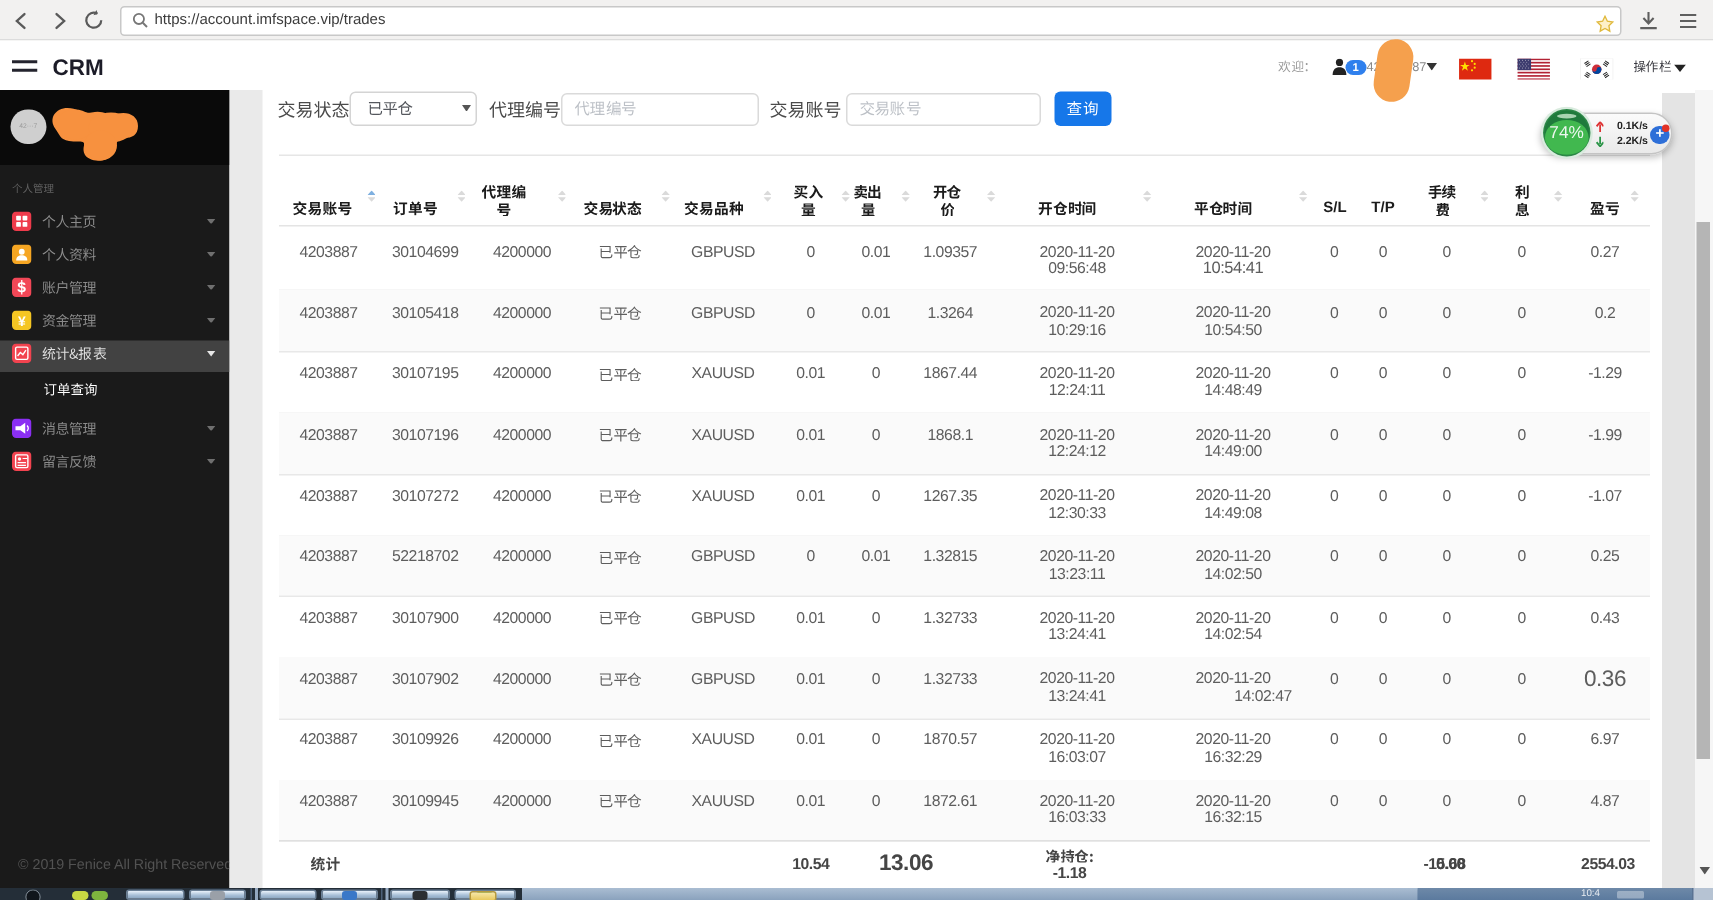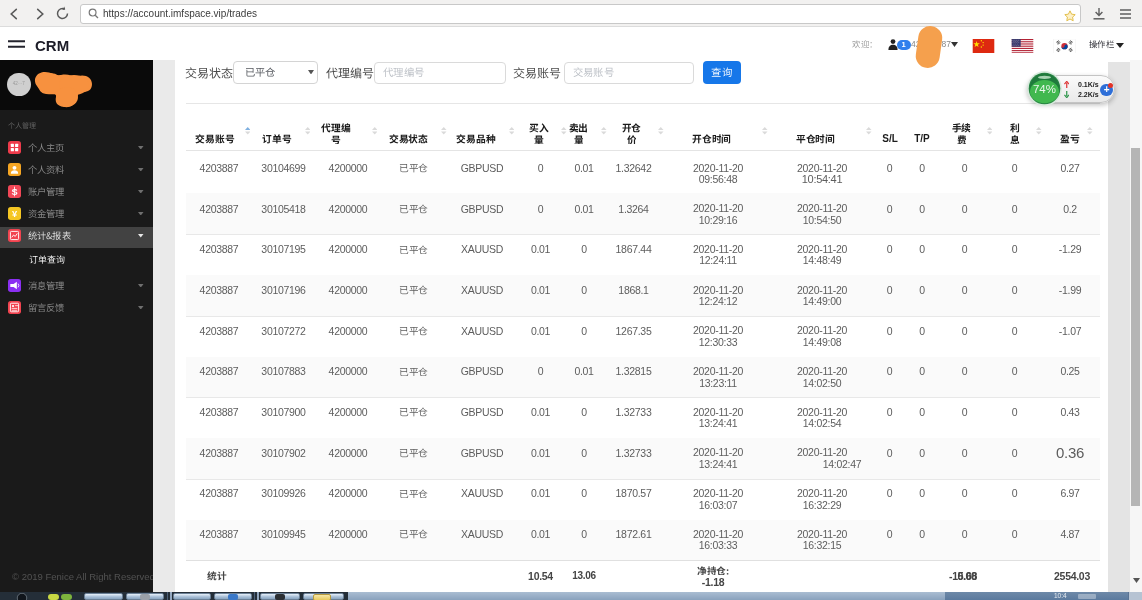--- a/index.html
+++ b/index.html
@@ -928,21 +928,21 @@
 <div style="position:absolute;left:398.80px;top:163.30px;height:9.8px;white-space:nowrap;font-size:0;line-height:0"><svg style="width:9.80px;height:9.8px;fill:#5d5d5d">
       <use href="#gr5df2"></use>
     </svg><svg style="width:9.80px;height:9.8px;fill:#5d5d5d">
       <use href="#gr5e73"></use>
     </svg><svg style="width:9.80px;height:9.8px;fill:#5d5d5d">
       <use href="#gr4ed3"></use>
     </svg></div>
 <div style="position:absolute;left:482.00px;top:168.20px;transform:translateX(-50%);font-family:'Liberation Sans',sans-serif;font-size:10.5px;font-weight:normal;color:#5d5d5d;letter-spacing:-0.3px;line-height:10.5px;margin-top:-5.25px;white-space:nowrap">GBPUSD</div>
 <div style="position:absolute;left:540.50px;top:168.20px;transform:translateX(-50%);font-family:'Liberation Sans',sans-serif;font-size:10.5px;font-weight:normal;color:#5d5d5d;letter-spacing:-0.3px;line-height:10.5px;margin-top:-5.25px;white-space:nowrap">0</div>
 <div style="position:absolute;left:584.00px;top:168.20px;transform:translateX(-50%);font-family:'Liberation Sans',sans-serif;font-size:10.5px;font-weight:normal;color:#5d5d5d;letter-spacing:-0.3px;line-height:10.5px;margin-top:-5.25px;white-space:nowrap">0.01</div>
-<div style="position:absolute;left:633.50px;top:168.20px;transform:translateX(-50%);font-family:'Liberation Sans',sans-serif;font-size:10.5px;font-weight:normal;color:#5d5d5d;letter-spacing:-0.3px;line-height:10.5px;margin-top:-5.25px;white-space:nowrap">1.32642</div>
+<div style="position:absolute;left:633.50px;top:168.20px;transform:translateX(-50%);font-family:'Liberation Sans',sans-serif;font-size:10.5px;font-weight:normal;color:#5d5d5d;letter-spacing:-0.3px;line-height:10.5px;margin-top:-5.25px;white-space:nowrap">1.09357</div>
 <div style="position:absolute;left:718.00px;top:167.80px;transform:translateX(-50%);font-family:'Liberation Sans',sans-serif;font-size:10.5px;font-weight:normal;color:#5d5d5d;letter-spacing:-0.3px;line-height:10.5px;margin-top:-5.25px;white-space:nowrap">2020-11-20</div>
 <div style="position:absolute;left:718.00px;top:179.40px;transform:translateX(-50%);font-family:'Liberation Sans',sans-serif;font-size:10.5px;font-weight:normal;color:#5d5d5d;letter-spacing:-0.3px;line-height:10.5px;margin-top:-5.25px;white-space:nowrap">09:56:48</div>
 <div style="position:absolute;left:822.00px;top:167.80px;transform:translateX(-50%);font-family:'Liberation Sans',sans-serif;font-size:10.5px;font-weight:normal;color:#5d5d5d;letter-spacing:-0.3px;line-height:10.5px;margin-top:-5.25px;white-space:nowrap">2020-11-20</div>
 <div style="position:absolute;left:822.00px;top:179.40px;transform:translateX(-50%);font-family:'Liberation Sans',sans-serif;font-size:11px;font-weight:normal;color:#5d5d5d;letter-spacing:-0.3px;line-height:10.5px;margin-top:-5.25px;white-space:nowrap">10:54:41</div>
 <div style="position:absolute;left:889.50px;top:168.20px;transform:translateX(-50%);font-family:'Liberation Sans',sans-serif;font-size:10.5px;font-weight:normal;color:#5d5d5d;letter-spacing:-0.3px;line-height:10.5px;margin-top:-5.25px;white-space:nowrap">0</div>
 <div style="position:absolute;left:922.00px;top:168.20px;transform:translateX(-50%);font-family:'Liberation Sans',sans-serif;font-size:10.5px;font-weight:normal;color:#5d5d5d;letter-spacing:-0.3px;line-height:10.5px;margin-top:-5.25px;white-space:nowrap">0</div>
 <div style="position:absolute;left:964.50px;top:168.20px;transform:translateX(-50%);font-family:'Liberation Sans',sans-serif;font-size:10.5px;font-weight:normal;color:#5d5d5d;letter-spacing:-0.3px;line-height:10.5px;margin-top:-5.25px;white-space:nowrap">0</div>
 <div style="position:absolute;left:1014.50px;top:168.20px;transform:translateX(-50%);font-family:'Liberation Sans',sans-serif;font-size:10.5px;font-weight:normal;color:#5d5d5d;letter-spacing:-0.3px;line-height:10.5px;margin-top:-5.25px;white-space:nowrap">0</div>
 <div style="position:absolute;left:1070.00px;top:168.20px;transform:translateX(-50%);font-family:'Liberation Sans',sans-serif;font-size:10.5px;font-weight:normal;color:#5d5d5d;letter-spacing:-0.3px;line-height:10.5px;margin-top:-5.25px;white-space:nowrap">0.27</div>
 <div style="position:absolute;left:186px;top:193.4px;width:914px;height:40.8px;background:#fafafa"></div>
@@ -1039,21 +1039,21 @@
 <div style="position:absolute;left:822.00px;top:330.48px;transform:translateX(-50%);font-family:'Liberation Sans',sans-serif;font-size:10.5px;font-weight:normal;color:#5d5d5d;letter-spacing:-0.3px;line-height:10.5px;margin-top:-5.25px;white-space:nowrap">2020-11-20</div>
 <div style="position:absolute;left:822.00px;top:342.08px;transform:translateX(-50%);font-family:'Liberation Sans',sans-serif;font-size:10.5px;font-weight:normal;color:#5d5d5d;letter-spacing:-0.3px;line-height:10.5px;margin-top:-5.25px;white-space:nowrap">14:49:08</div>
 <div style="position:absolute;left:889.50px;top:330.88px;transform:translateX(-50%);font-family:'Liberation Sans',sans-serif;font-size:10.5px;font-weight:normal;color:#5d5d5d;letter-spacing:-0.3px;line-height:10.5px;margin-top:-5.25px;white-space:nowrap">0</div>
 <div style="position:absolute;left:922.00px;top:330.88px;transform:translateX(-50%);font-family:'Liberation Sans',sans-serif;font-size:10.5px;font-weight:normal;color:#5d5d5d;letter-spacing:-0.3px;line-height:10.5px;margin-top:-5.25px;white-space:nowrap">0</div>
 <div style="position:absolute;left:964.50px;top:330.88px;transform:translateX(-50%);font-family:'Liberation Sans',sans-serif;font-size:10.5px;font-weight:normal;color:#5d5d5d;letter-spacing:-0.3px;line-height:10.5px;margin-top:-5.25px;white-space:nowrap">0</div>
 <div style="position:absolute;left:1014.50px;top:330.88px;transform:translateX(-50%);font-family:'Liberation Sans',sans-serif;font-size:10.5px;font-weight:normal;color:#5d5d5d;letter-spacing:-0.3px;line-height:10.5px;margin-top:-5.25px;white-space:nowrap">0</div>
 <div style="position:absolute;left:1070.00px;top:330.88px;transform:translateX(-50%);font-family:'Liberation Sans',sans-serif;font-size:10.5px;font-weight:normal;color:#5d5d5d;letter-spacing:-0.3px;line-height:10.5px;margin-top:-5.25px;white-space:nowrap">-1.07</div>
 <div style="position:absolute;left:186px;top:356.5px;width:914px;height:40.8px;background:#fafafa"></div>
 <div style="position:absolute;left:186px;top:397.3px;width:914px;height:1px;background:#e8e8e8"></div>
 <div style="position:absolute;left:219.00px;top:371.55px;transform:translateX(-50%);font-family:'Liberation Sans',sans-serif;font-size:10.5px;font-weight:normal;color:#5d5d5d;letter-spacing:-0.3px;line-height:10.5px;margin-top:-5.25px;white-space:nowrap">4203887</div>
-<div style="position:absolute;left:283.50px;top:371.55px;transform:translateX(-50%);font-family:'Liberation Sans',sans-serif;font-size:10.5px;font-weight:normal;color:#5d5d5d;letter-spacing:-0.3px;line-height:10.5px;margin-top:-5.25px;white-space:nowrap">30107883</div>
+<div style="position:absolute;left:283.50px;top:371.55px;transform:translateX(-50%);font-family:'Liberation Sans',sans-serif;font-size:10.5px;font-weight:normal;color:#5d5d5d;letter-spacing:-0.3px;line-height:10.5px;margin-top:-5.25px;white-space:nowrap">52218702</div>
 <div style="position:absolute;left:348.00px;top:371.55px;transform:translateX(-50%);font-family:'Liberation Sans',sans-serif;font-size:10.5px;font-weight:normal;color:#5d5d5d;letter-spacing:-0.3px;line-height:10.5px;margin-top:-5.25px;white-space:nowrap">4200000</div>
 <div style="position:absolute;left:398.80px;top:366.65px;height:9.8px;white-space:nowrap;font-size:0;line-height:0"><svg style="width:9.80px;height:9.8px;fill:#5d5d5d">
       <use href="#gr5df2"></use>
     </svg><svg style="width:9.80px;height:9.8px;fill:#5d5d5d">
       <use href="#gr5e73"></use>
     </svg><svg style="width:9.80px;height:9.8px;fill:#5d5d5d">
       <use href="#gr4ed3"></use>
     </svg></div>
 <div style="position:absolute;left:482.00px;top:371.55px;transform:translateX(-50%);font-family:'Liberation Sans',sans-serif;font-size:10.5px;font-weight:normal;color:#5d5d5d;letter-spacing:-0.3px;line-height:10.5px;margin-top:-5.25px;white-space:nowrap">GBPUSD</div>
 <div style="position:absolute;left:540.50px;top:371.55px;transform:translateX(-50%);font-family:'Liberation Sans',sans-serif;font-size:10.5px;font-weight:normal;color:#5d5d5d;letter-spacing:-0.3px;line-height:10.5px;margin-top:-5.25px;white-space:nowrap">0</div>
@@ -1166,21 +1166,21 @@
 <div style="position:absolute;left:964.50px;top:534.23px;transform:translateX(-50%);font-family:'Liberation Sans',sans-serif;font-size:10.5px;font-weight:normal;color:#5d5d5d;letter-spacing:-0.3px;line-height:10.5px;margin-top:-5.25px;white-space:nowrap">0</div>
 <div style="position:absolute;left:1014.50px;top:534.23px;transform:translateX(-50%);font-family:'Liberation Sans',sans-serif;font-size:10.5px;font-weight:normal;color:#5d5d5d;letter-spacing:-0.3px;line-height:10.5px;margin-top:-5.25px;white-space:nowrap">0</div>
 <div style="position:absolute;left:1070.00px;top:534.23px;transform:translateX(-50%);font-family:'Liberation Sans',sans-serif;font-size:10.5px;font-weight:normal;color:#5d5d5d;letter-spacing:-0.3px;line-height:10.5px;margin-top:-5.25px;white-space:nowrap">4.87</div>
 <div style="position:absolute;left:186px;top:560.4px;width:914px;height:1px;background:#e0e0e0"></div>
 <div style="position:absolute;left:207.00px;top:571.10px;height:9.8px;white-space:nowrap;font-size:0;line-height:0"><svg style="width:9.80px;height:9.8px;fill:#454545">
       <use href="#gb7edf"></use>
     </svg><svg style="width:9.80px;height:9.8px;fill:#454545">
       <use href="#gb8ba1"></use>
     </svg></div>
 <div style="position:absolute;left:540.50px;top:576.00px;transform:translateX(-50%);font-family:'Liberation Sans',sans-serif;font-size:10.5px;font-weight:bold;color:#454545;letter-spacing:-0.3px;line-height:10.5px;margin-top:-5.25px;white-space:nowrap">10.54</div>
-<div style="position:absolute;left:584.00px;top:576.00px;transform:translateX(-50%);font-family:'Liberation Sans',sans-serif;font-size:10px;font-weight:bold;color:#454545;letter-spacing:-0.3px;line-height:10.5px;margin-top:-5.25px;white-space:nowrap">13.06</div>
+<div style="position:absolute;left:604px;top:576.00px;transform:translateX(-50%);font-family:'Liberation Sans',sans-serif;font-size:15px;font-weight:bold;color:#454545;letter-spacing:-0.3px;line-height:10.5px;margin-top:-5.25px;white-space:nowrap">13.06</div>
 <div style="position:absolute;left:696.71px;top:565.60px;height:9.8px;white-space:nowrap;font-size:0;line-height:0"><svg style="width:9.80px;height:9.8px;fill:#454545">
       <use href="#gb51c0"></use>
     </svg><svg style="width:9.80px;height:9.8px;fill:#454545">
       <use href="#gb6301"></use>
     </svg><svg style="width:9.80px;height:9.8px;fill:#454545">
       <use href="#gb4ed3"></use>
     </svg><svg style="width:3.19px;height:9.8px;fill:#454545">
       <use href="#gb3a"></use>
     </svg></div>
 <div style="position:absolute;left:713.00px;top:582.50px;transform:translateX(-50%);font-family:'Liberation Sans',sans-serif;font-size:10.5px;font-weight:bold;color:#454545;letter-spacing:-0.3px;line-height:10.5px;margin-top:-5.25px;white-space:nowrap">-1.18</div>

